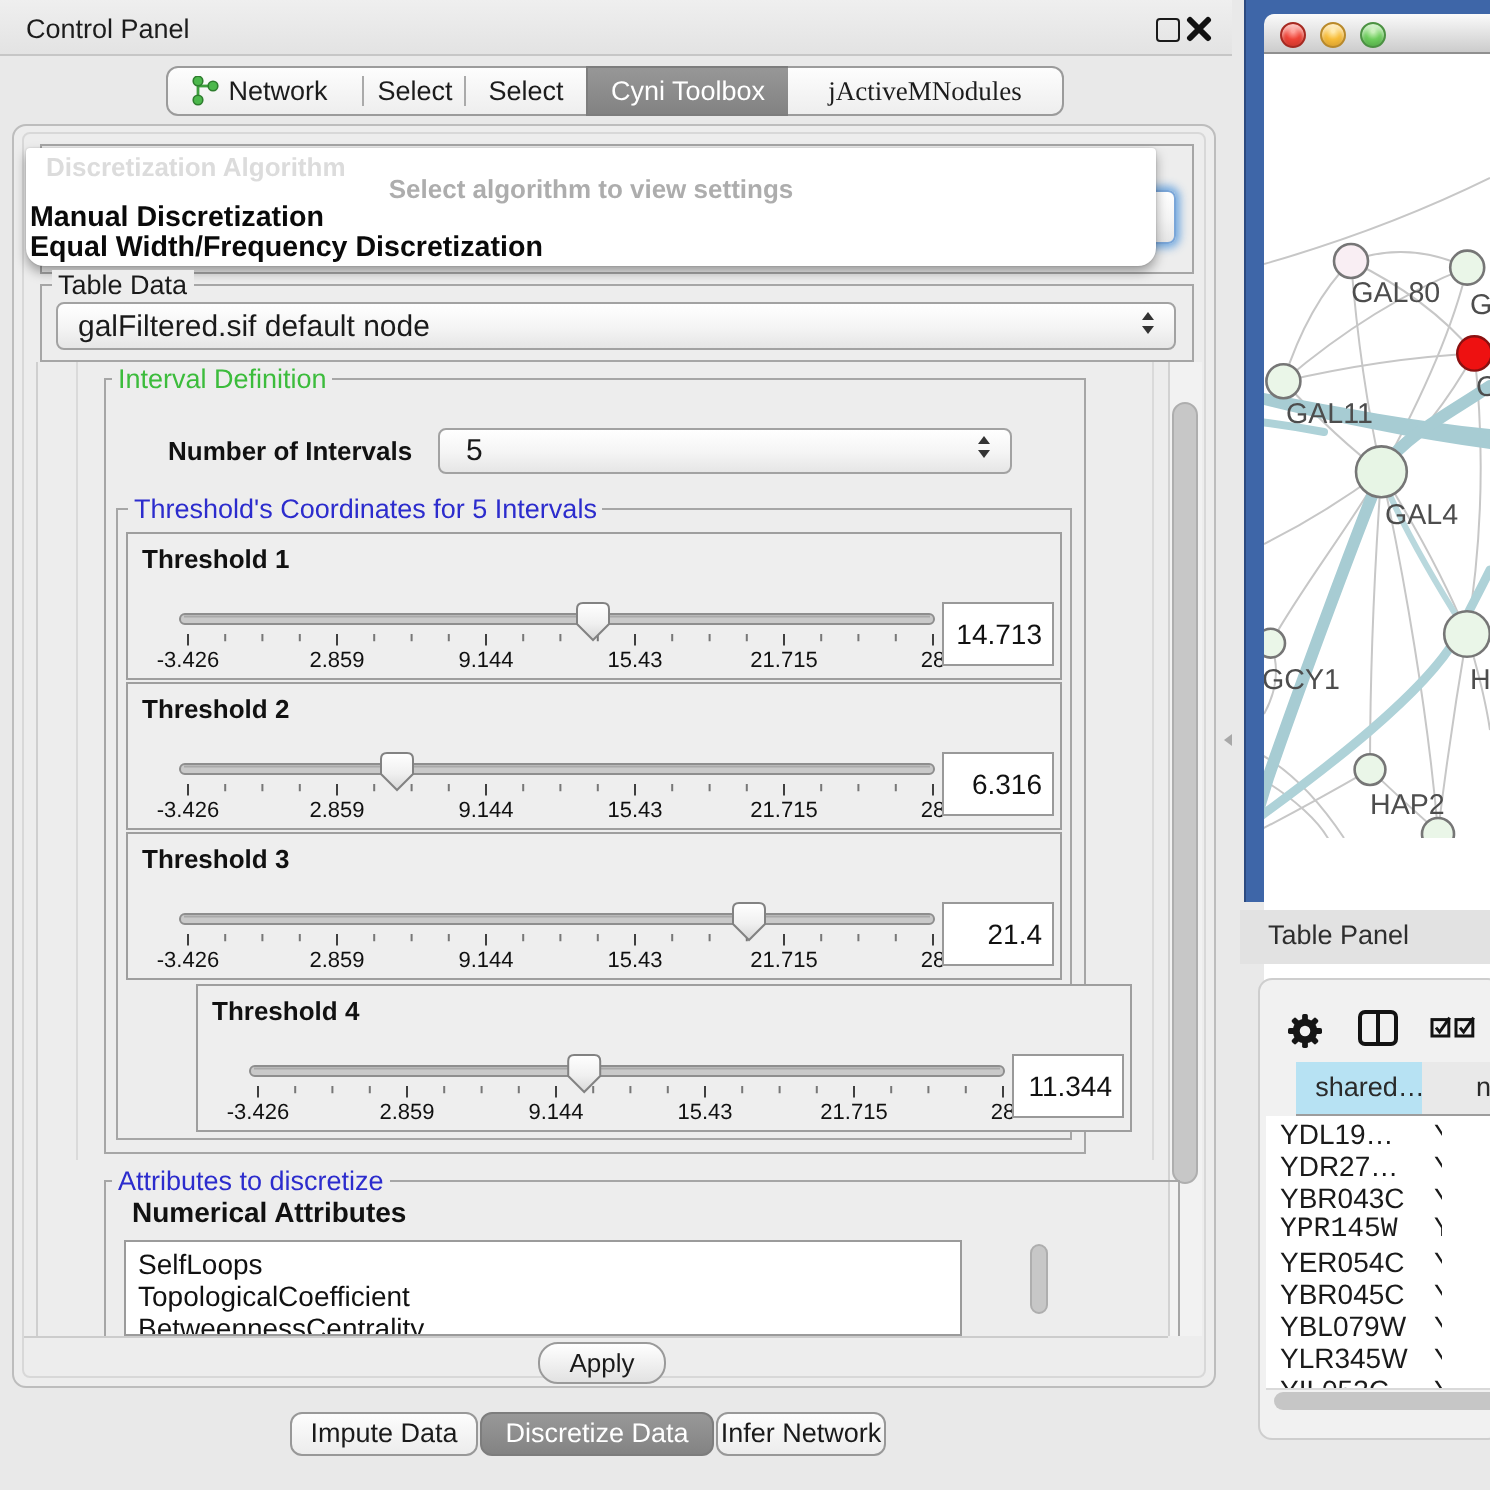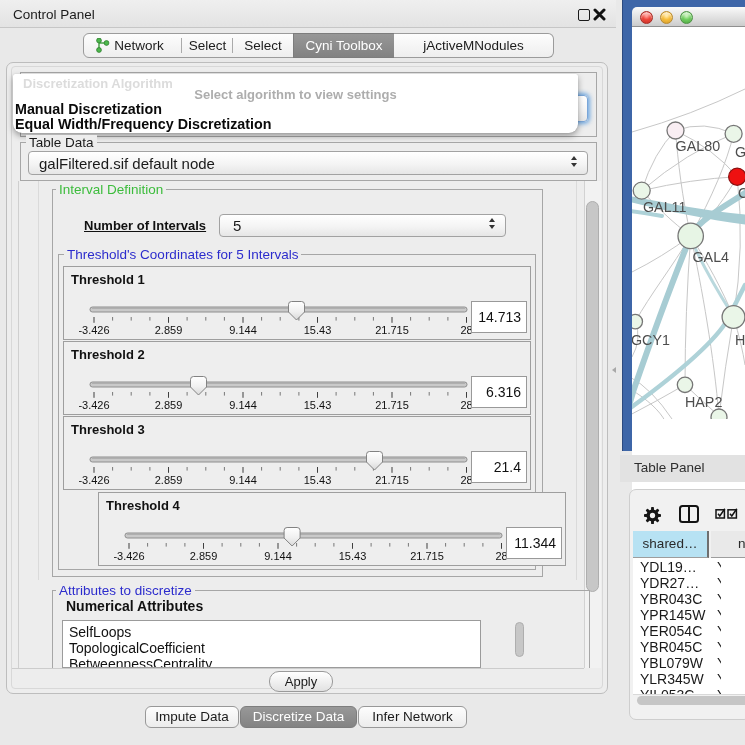--- a/index.html
+++ b/index.html
@@ -66,21 +66,21 @@
   <line x1="3" y1="5" x2="10" y2="5" stroke="#3d9e3d" stroke-width="1.4"></line>
   <circle cx="3" cy="2.5" r="2.4" fill="#4cb84c" stroke="#2e7d2e" stroke-width="0.8"></circle>
   <circle cx="10.5" cy="5" r="2.4" fill="#4cb84c" stroke="#2e7d2e" stroke-width="0.8"></circle>
   <circle cx="3" cy="12" r="2.4" fill="#4cb84c" stroke="#2e7d2e" stroke-width="0.8"></circle>
 </svg>
 <div class="abs seg" style="left:182px; width:52px; border-left:none;">Select</div>
 <div class="abs" style="left:181px; top:38px; width:1px; height:15px; background:#aaa;"></div>
 <div class="abs" style="left:232px; top:38px; width:1px; height:15px; background:#aaa;"></div>
 <div class="abs seg" style="left:233px; width:61px; border-left:none;">Select</div>
 <div class="abs seg sel" style="left:293px; width:102px;">Cyni Toolbox</div>
-<div class="abs seg" style="left:394px; width:160px; border-left:none; border-radius:0 6px 6px 0;">jActiveMNodules</div>
+<div class="abs seg" style="left:394px; width:138px; border-left:none; border-radius:0 6px 6px 0;font-family:Liberation Serif, serif;">jActiveMNodules</div>
 
 <div class="abs" id="mainpanel"></div>
 <div class="abs" id="innerpanel"></div>
 
 <div class="abs group" style="left:20px; top:72px; width:577px; height:65px;"></div>
 <div class="abs combo" style="left:28px; top:95px; width:560px; height:27px; border-color:#7aa6d8; box-shadow:0 0 4px 2px rgba(92,156,221,0.85);"></div>
 
 <div class="abs" id="popup"></div>
 <div class="abs" style="left:23px; top:76px; font-size:13px; font-weight:bold; color:#dcdcdc; z-index:5;">Discretization Algorithm</div>
 <div class="abs" style="left:13px; top:87px; width:565px; text-align:center; font-size:13px; font-weight:bold; color:#adadad; z-index:5;">Select algorithm to view settings</div>
@@ -100,21 +100,21 @@
 <div class="abs" style="left:18px; top:181px; width:1px; height:487px; background:#cfcfcf;"></div>
 <div class="abs" style="left:38px; top:181px; width:1px; height:399px; background:#dadada;"></div>
 <div class="abs" style="left:576px; top:181px; width:1px; height:399px; background:#dadada;"></div>
 
 <div class="abs" style="left:584px; top:181px; width:17px; height:487px; background:#f2f2f2; border-left:1px solid #d2d2d2;"></div>
 <div class="abs vthumb" style="left:586px; top:201px; width:13px; height:391px;"></div>
 
 <div class="abs group" style="left:52px; top:189px; width:491px; height:388px;"></div>
 <div class="abs gtitle" style="left:56px; top:182px; color:#3cbc3c;">Interval Definition</div>
 
-<div class="abs bold" style="left:84px; top:218px; font-size:13px; color:#111;text-decoration:underline;">Number of Intervals</div>
+<div class="abs bold" style="left:84px; top:218px; font-size:13px; color:#111;">Number of Intervals</div>
 <div class="abs combo" style="left:219px; top:214px; width:287px; height:23px;">
   <span class="txt" style="left:13px; top:2px;">5</span>
   <span class="stepper" style="top:3px;">
       <span class="up"></span>
       <span class="dn"></span>
     </span>
 </div>
 
 <div class="abs group" style="left:58px; top:254px; width:478px; height:316px;"></div>
 <div class="abs gtitle" style="left:64px; top:247px; color:#2c2ccd; background:#ededed;">Threshold's Coordinates for 5 Intervals</div>
@@ -230,21 +230,21 @@
 <div class="abs" style="left:62px; top:620px; width:419px; height:48px; background:#fff; border:1px solid #9b9b9b; overflow:hidden; font-size:14px; color:#111;">
   <div style="padding:3px 0 0 6px; line-height:16px;">SelfLoops<br>TopologicalCoefficient<br>BetweennessCentrality</div>
 </div>
 <div class="abs vthumb" style="left:515px; top:622px; width:9px; height:35px; border-radius:5px;"></div>
 
 <div class="abs" style="left:12px; top:668px; width:572px; height:1px; background:#cccccc;"></div>
 <div class="abs button" style="left:269px; top:671px; width:64px; height:21px; line-height:19px;">Apply</div>
 
 <div class="abs btab" style="left:145px; width:94px;">Impute Data</div>
 <div class="abs btab sel" style="left:240px; width:117px;">Discretize Data</div>
-<div class="abs btab" style="left:358px; width:109px;">Infer Network</div>
+<div class="abs btab" style="left:358px; width:85px;">Infer Network</div>
 
 <div class="abs" style="left:612px; top:367px; width:0; height:0; border-top:3px solid transparent; border-bottom:3px solid transparent; border-right:4px solid #a8a8a8;"></div>
 
 <div class="abs" id="blueframe"></div>
 <div class="abs" id="nettitle"></div>
 <div class="abs light" style="left:640px; background:radial-gradient(circle at 50% 32%, #ff9d96 8%, #ee4438 45%, #c33227 95%); border:1px solid #a52a22;"></div>
 <div class="abs light" style="left:660px; background:radial-gradient(circle at 50% 32%, #ffe9a8 8%, #f7bd3a 45%, #d29a2c 95%); border:1px solid #b8892c;"></div>
 <div class="abs light" style="left:680px; background:radial-gradient(circle at 50% 32%, #c7f0b8 8%, #6fce5e 45%, #4ea344 95%); border:1px solid #4c9143;"></div>
 <div class="abs" id="canvas">
 <svg width="113" height="392" viewBox="0 0 113 392" style="position:absolute;left:0;top:0;">
@@ -316,39 +316,39 @@
 <div class="abs" style="left:687.8px; top:506px; width:2.4px; height:15px; background:#131313;"></div>
 <svg class="abs" style="left:715px; top:507px;" width="12" height="12" viewBox="0 0 12 12">
     <rect x="1" y="2.8" width="8.4" height="8.2" fill="none" stroke="#131313" stroke-width="1.5"></rect>
     <path d="M3,6.8 L4.8,9 L9.8,1.8" fill="none" stroke="#131313" stroke-width="1.5"></path>
   </svg>
 <svg class="abs" style="left:727px; top:507px;" width="12" height="12" viewBox="0 0 12 12">
     <rect x="1" y="2.8" width="8.4" height="8.2" fill="none" stroke="#131313" stroke-width="1.5"></rect>
     <path d="M3,6.8 L4.8,9 L9.8,1.8" fill="none" stroke="#131313" stroke-width="1.5"></path>
   </svg>
 
-<div class="abs" style="left:633px; top:531px; width:76px; height:27px; background:#b7e2f3; border-right:2px solid #6f6f6f; border-bottom:1px solid #9d9d9d; font-size:13.5px; color:#2a2a2a; text-align:center; line-height:26px;">shared…</div>
+<div class="abs" style="left:648px; top:531px; width:76px; height:27px; background:#b7e2f3; border-right:2px solid #6f6f6f; border-bottom:1px solid #9d9d9d; font-size:13.5px; color:#2a2a2a; text-align:center; line-height:26px;">shared…</div>
 <div class="abs" style="left:711px; top:531px; width:34px; height:27px; background:#e9e9e9; border-bottom:1px solid #9d9d9d; font-size:13.5px; color:#2a2a2a; overflow:hidden;">
     <span style="position:absolute; left:27px; top:5px;">na</span>
   </div>
 
 <div class="abs" style="left:633px; top:558px; width:112px; height:136px; background:#fff; overflow:hidden;"></div>
 <div class="trow" style="top:558px;">
     <span style="left:7px;">YDL19…</span>
     <span style="left:84px;">YDL19</span>
   </div>
 <div class="trow" style="top:574px;">
     <span style="left:7px;">YDR27…</span>
     <span style="left:84px;">YDR23</span>
   </div>
 <div class="trow" style="top:590px;padding-left:13px;">
     <span style="left:7px;">YBR043C</span>
     <span style="left:84px;">YBR04</span>
   </div>
-<div class="trow" style="top:606px;">
+<div class="trow" style="top:606px;font-family:Liberation Mono, monospace;">
     <span style="left:7px;">YPR145W</span>
     <span style="left:84px;">YPR14</span>
   </div>
 <div class="trow" style="top:622px;">
     <span style="left:7px;">YER054C</span>
     <span style="left:84px;">YER05</span>
   </div>
 <div class="trow" style="top:638px;">
     <span style="left:7px;">YBR045C</span>
     <span style="left:84px;">YBR04</span>

